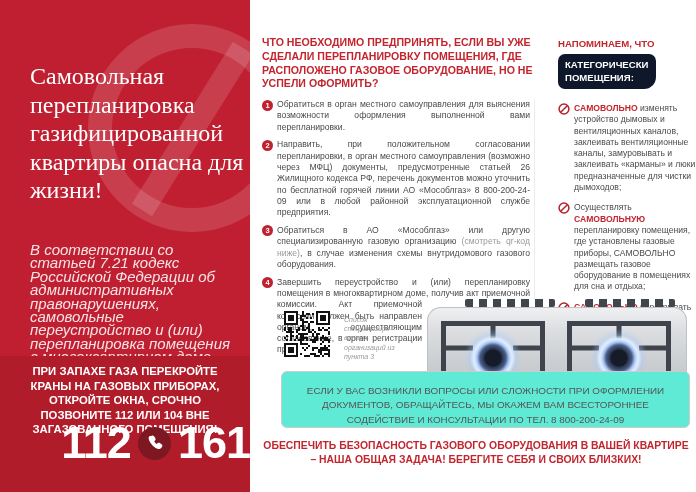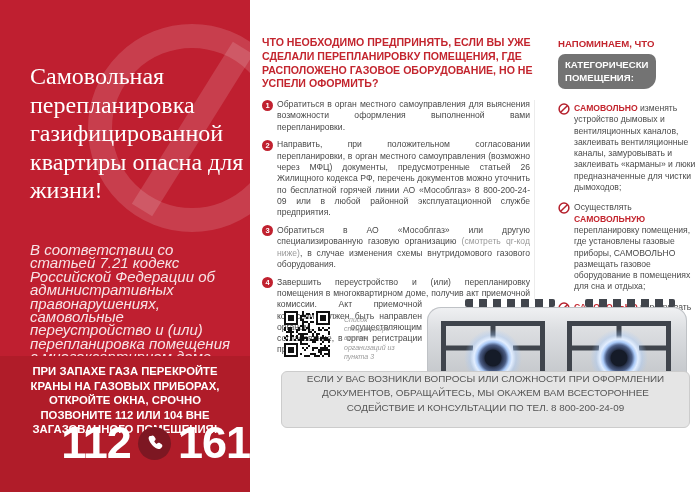--- a/index.html
+++ b/index.html
@@ -69,21 +69,21 @@
     position:absolute; left:60px; top:4px; width:58px;
     font-style:italic; font-size:7px; line-height:9.2px; color:#9a9a9a;
   }
 
   .col-divider { position:absolute; left:534px; top:100px; width:1px; height:200px; background:#ececec; }
 
   
   .remind { position:absolute; left:558px; top:38px; width:146px; }
   .remind-intro { font-weight:bold; font-size:9.6px; color:#c3252e; margin-bottom:5px; }
   .forbidden-badge {
-    display:inline-block; background:#737373; color:#ffffff;
+    display:inline-block; background:#0f172a; color:#ffffff;
     font-weight:bold; font-size:9.6px; line-height:12.5px;
     padding:5px 8px 5px 7px; border-radius:7px 7px 12px 7px;
   }
   .pro-items { margin-top:14px; }
   .pro-item { position:relative; padding-left:16px; margin-bottom:9px;
     font-size:8.6px; line-height:11.3px; color:#4a4a4a; }
   .pro-icon { position:absolute; left:0; top:0; }
   .red-word { color:#c3252e; font-weight:bold; }
 
   
@@ -103,22 +103,22 @@
   .flame { position:absolute; top:30px; width:58px; height:58px; border-radius:50%;
     background:radial-gradient(circle,
       #151b28 0 8px, #27314a 9px, #4b5d85 13px,
       #a8c8f7 16px, #e2eeff 19px, rgba(160,200,255,0.35) 23px,
       rgba(160,200,255,0) 29px); }
   .flame-left { left:37px; } .flame-right { left:163px; }
 
   
   .help-box {
     position:absolute; left:281px; top:371px; width:409px; height:57px;
-    background:#e5e5e5; border:1px solid #cccccc; border-radius:6px;
-    display:flex; align-items:flex-start; justify-content:center; padding:0 22px;
+    background:#5eead4; border:1px solid #cccccc; border-radius:6px;
+    display:flex; align-items:flex-end; justify-content:center; padding:0 22px;
     z-index:3;
   }
   .help-text { text-align:center; font-size:9.9px; line-height:14.4px;
     color:#555555; text-transform:uppercase; }
   .footer-slogan {
     position:absolute; left:262px; top:439px; width:428px;
     text-align:center; font-weight:bold; font-size:10.4px; line-height:14px;
     color:#c3252e; text-transform:uppercase;
   }
 </style>
@@ -385,14 +385,15 @@
       <line x1="102" y1="27" x2="72" y2="27" stroke="#3f444c" stroke-width="5"></line>
       <line x1="52" y1="2" x2="52" y2="22" stroke="#3f444c" stroke-width="5"></line>
     </svg>
     <div class="flame flame-left"></div>
     <div class="flame flame-right"></div>
   </div>
 
   <div class="help-box">
     <p class="help-text">ЕСЛИ У ВАС ВОЗНИКЛИ ВОПРОСЫ ИЛИ СЛОЖНОСТИ ПРИ ОФОРМЛЕНИИ ДОКУМЕНТОВ, ОБРАЩАЙТЕСЬ, МЫ ОКАЖЕМ ВАМ ВСЕСТОРОННЕЕ СОДЕЙСТВИЕ И КОНСУЛЬТАЦИИ ПО ТЕЛ. 8 800-200-24-09</p>
   </div>
+  <p class="footer-slogan">ОБЕСПЕЧИТЬ БЕЗОПАСНОСТЬ ГАЗОВОГО ОБОРУДОВАНИЯ В ВАШЕЙ КВАРТИРЕ – НАША ОБЩАЯ ЗАДАЧА! БЕРЕГИТЕ СЕБЯ И СВОИХ БЛИЗКИХ!</p>
 
 </div>
 
 </body></html>

